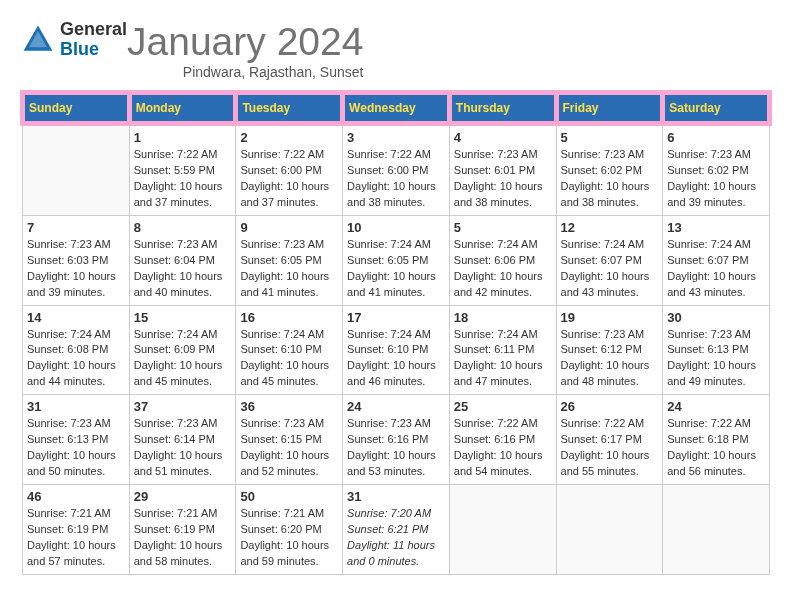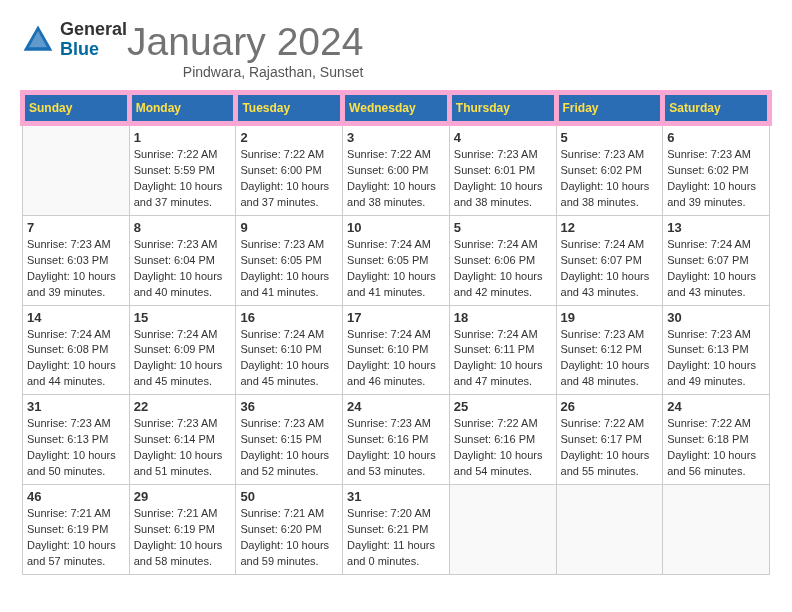--- a/index.html
+++ b/index.html
@@ -267,21 +267,21 @@
       </tr>
       <tr class="week-row">
         <td>
           <span class="day-num">31</span>
           <div class="day-info" style="white-space: pre-line;">Sunrise: 7:23 AM
 Sunset: 6:13 PM
 Daylight: 10 hours
 and 50 minutes.</div>
         </td>
         <td>
-          <span class="day-num">22</span>
+          <span class="day-num">37</span>
           <div class="day-info" style="white-space: pre-line;">Sunrise: 7:23 AM
 Sunset: 6:14 PM
 Daylight: 10 hours
 and 51 minutes.</div>
         </td>
         <td>
           <span class="day-num">36</span>
           <div class="day-info" style="white-space: pre-line;">Sunrise: 7:23 AM
 Sunset: 6:15 PM
 Daylight: 10 hours
@@ -333,21 +333,21 @@
         </td>
         <td>
           <span class="day-num">50</span>
           <div class="day-info" style="white-space: pre-line;">Sunrise: 7:21 AM
 Sunset: 6:20 PM
 Daylight: 10 hours
 and 59 minutes.</div>
         </td>
         <td>
           <span class="day-num">31</span>
-          <div class="day-info" style="white-space: pre-line;">Sunrise: 7:20 AM
+          <div class="day-info" style="white-space: pre-line; font-style: italic;">Sunrise: 7:20 AM
 Sunset: 6:21 PM
 Daylight: 11 hours
 and 0 minutes.</div>
         </td>
         <td class="empty"></td>
         <td class="empty"></td>
         <td class="empty"></td>
       </tr>
     </tbody>
 </table>

